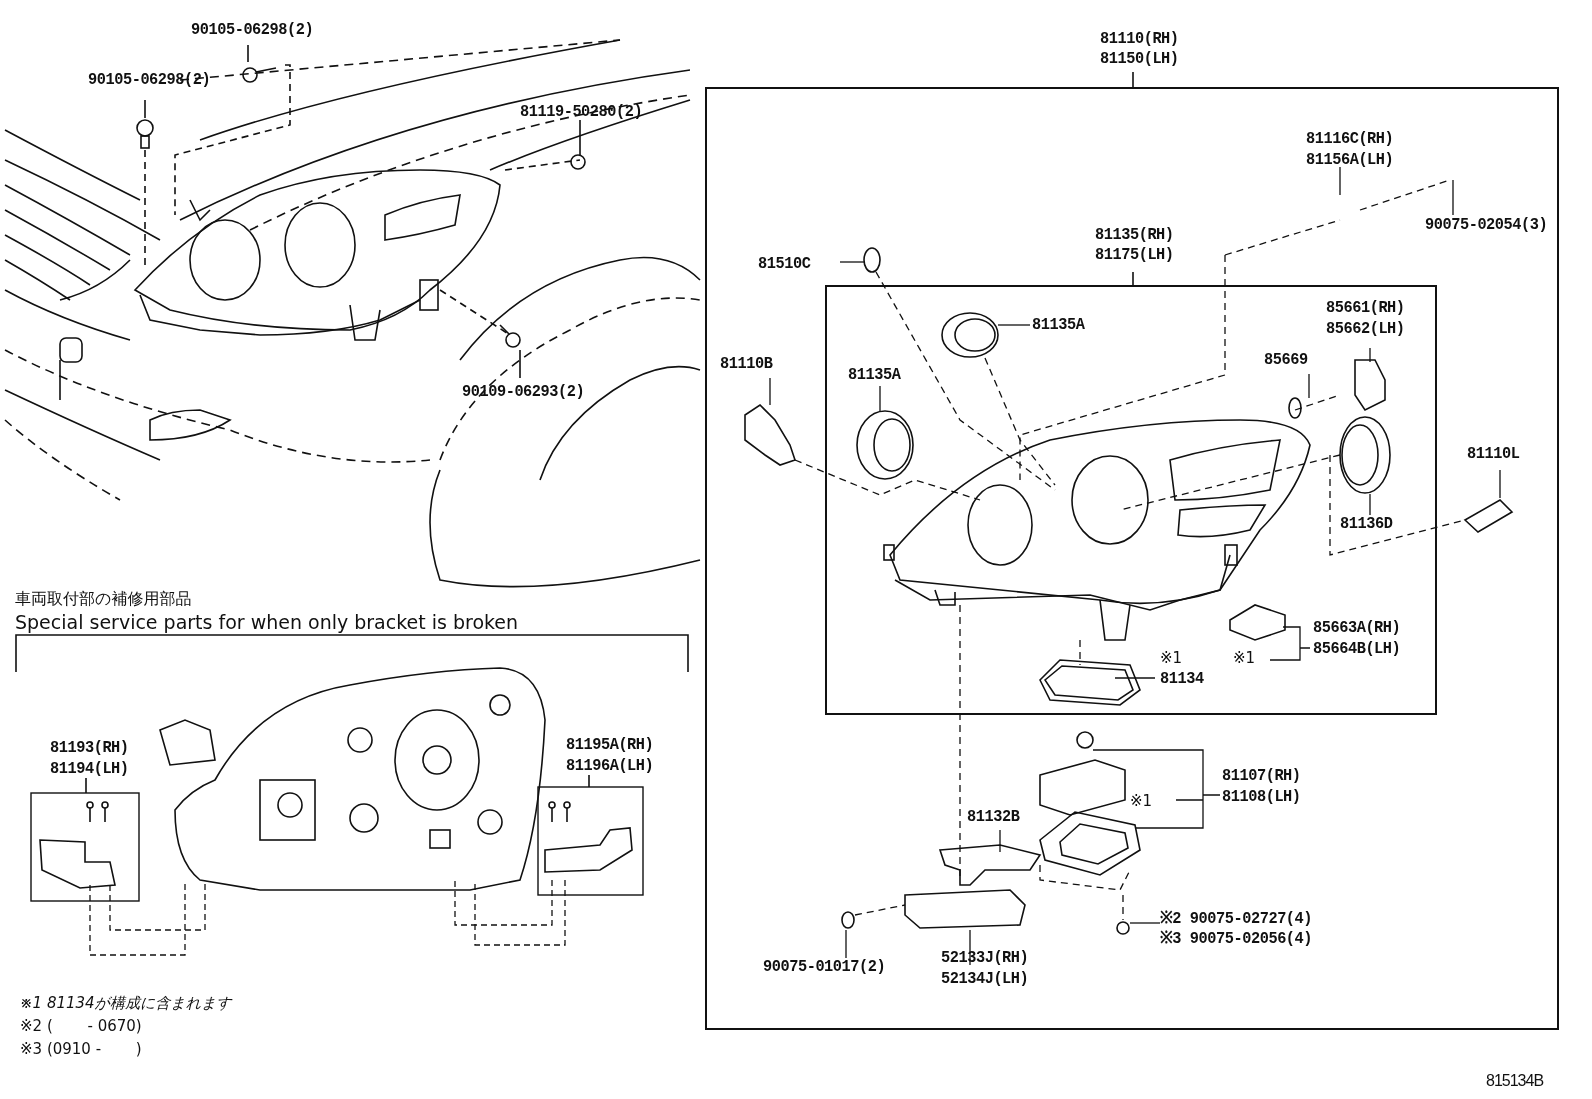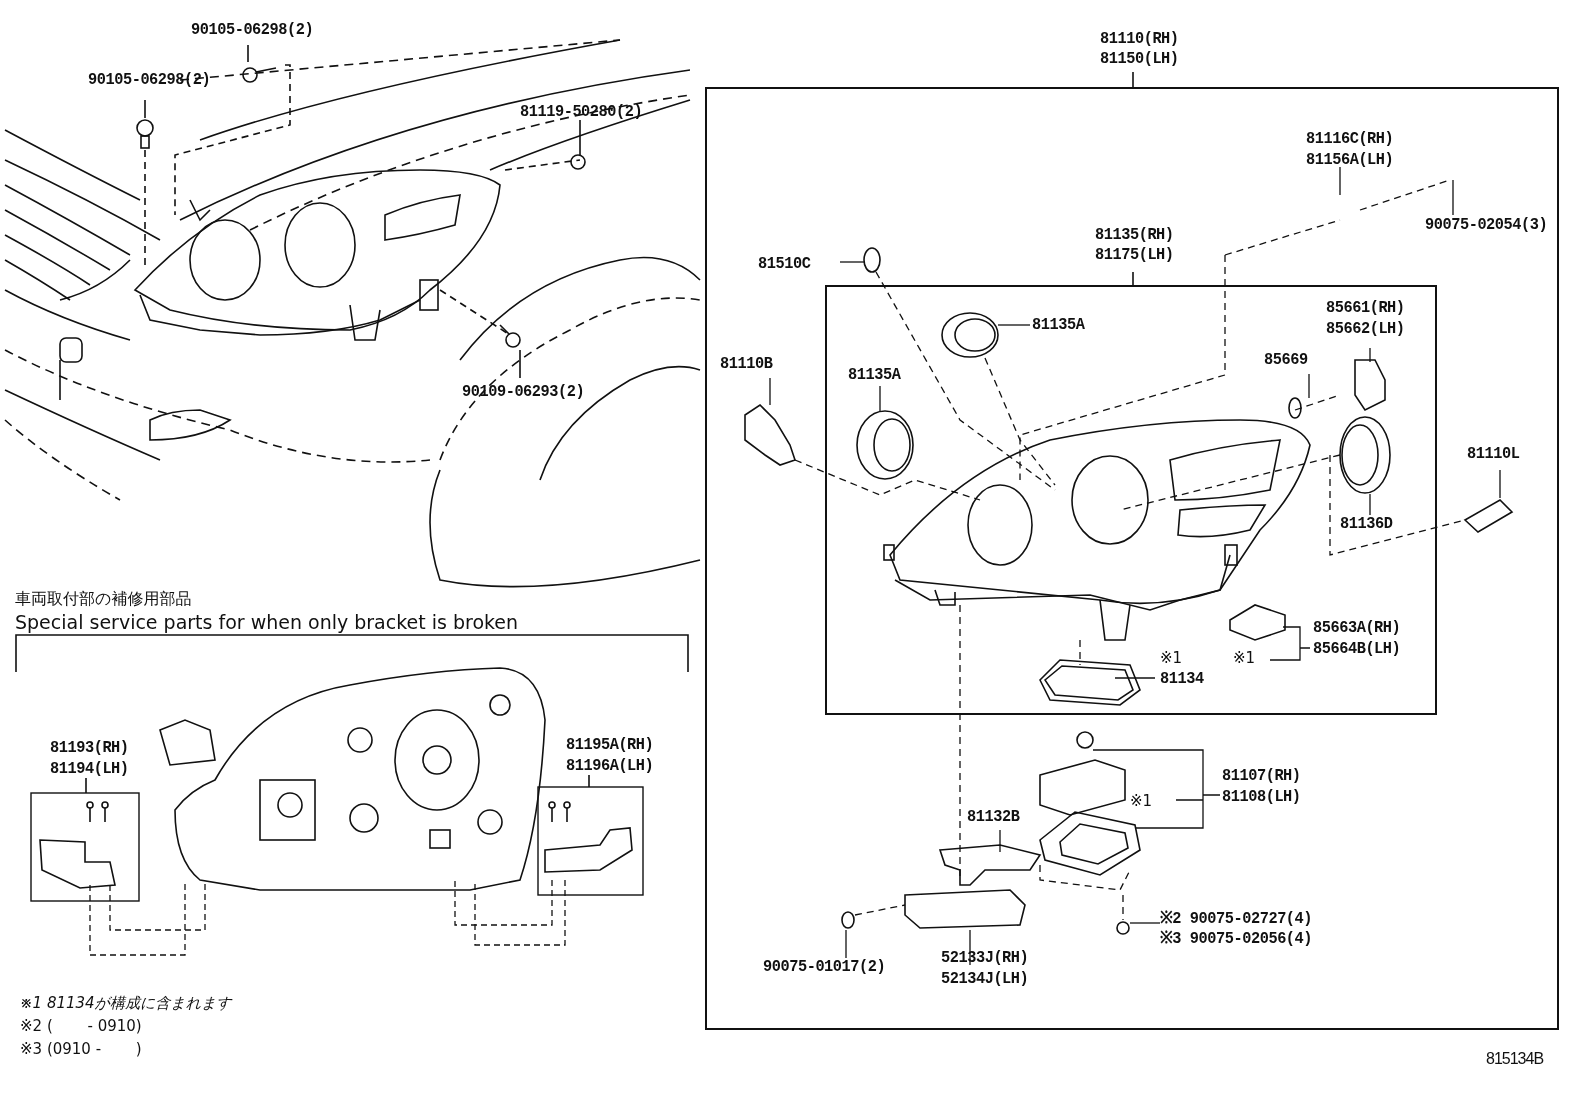--- a/index.html
+++ b/index.html
@@ -218,16 +218,16 @@
 <div class="lbl" style="left:941px;top:968px;">52134J(LH)</div>
 
 <div class="jp" style="left:15px;top:589px;text-align:center;">車両取付部の補修用部品</div>
 <div class="note" style="left:15px;top:611px;font-size:19px;">Special service parts for when only bracket is broken</div>
 <div class="lbl" style="left:50px;top:737px;">81193(RH)</div>
 <div class="lbl" style="left:50px;top:758px;">81194(LH)</div>
 <div class="lbl" style="left:566px;top:734px;">81195A(RH)</div>
 <div class="lbl" style="left:566px;top:755px;">81196A(LH)</div>
 
 <div class="note" style="left:20px;top:992px;font-style:italic;">※1 81134が構成に含まれます</div>
-<div class="note" style="left:20px;top:1015px;">※2 (　　 - 0910)</div>
+<div class="note" style="left:20px;top:1015px;">※2 (　　 - 0670)</div>
 <div class="note" style="left:20px;top:1038px;">※3 (0910 - 　　)</div>
 
-<div class="code" style="left:1486px;top:1050px;text-align:center;">815134B</div>
+<div class="code" style="left:1486px;top:1072px;text-align:center;">815134B</div>
 
 </body></html>

